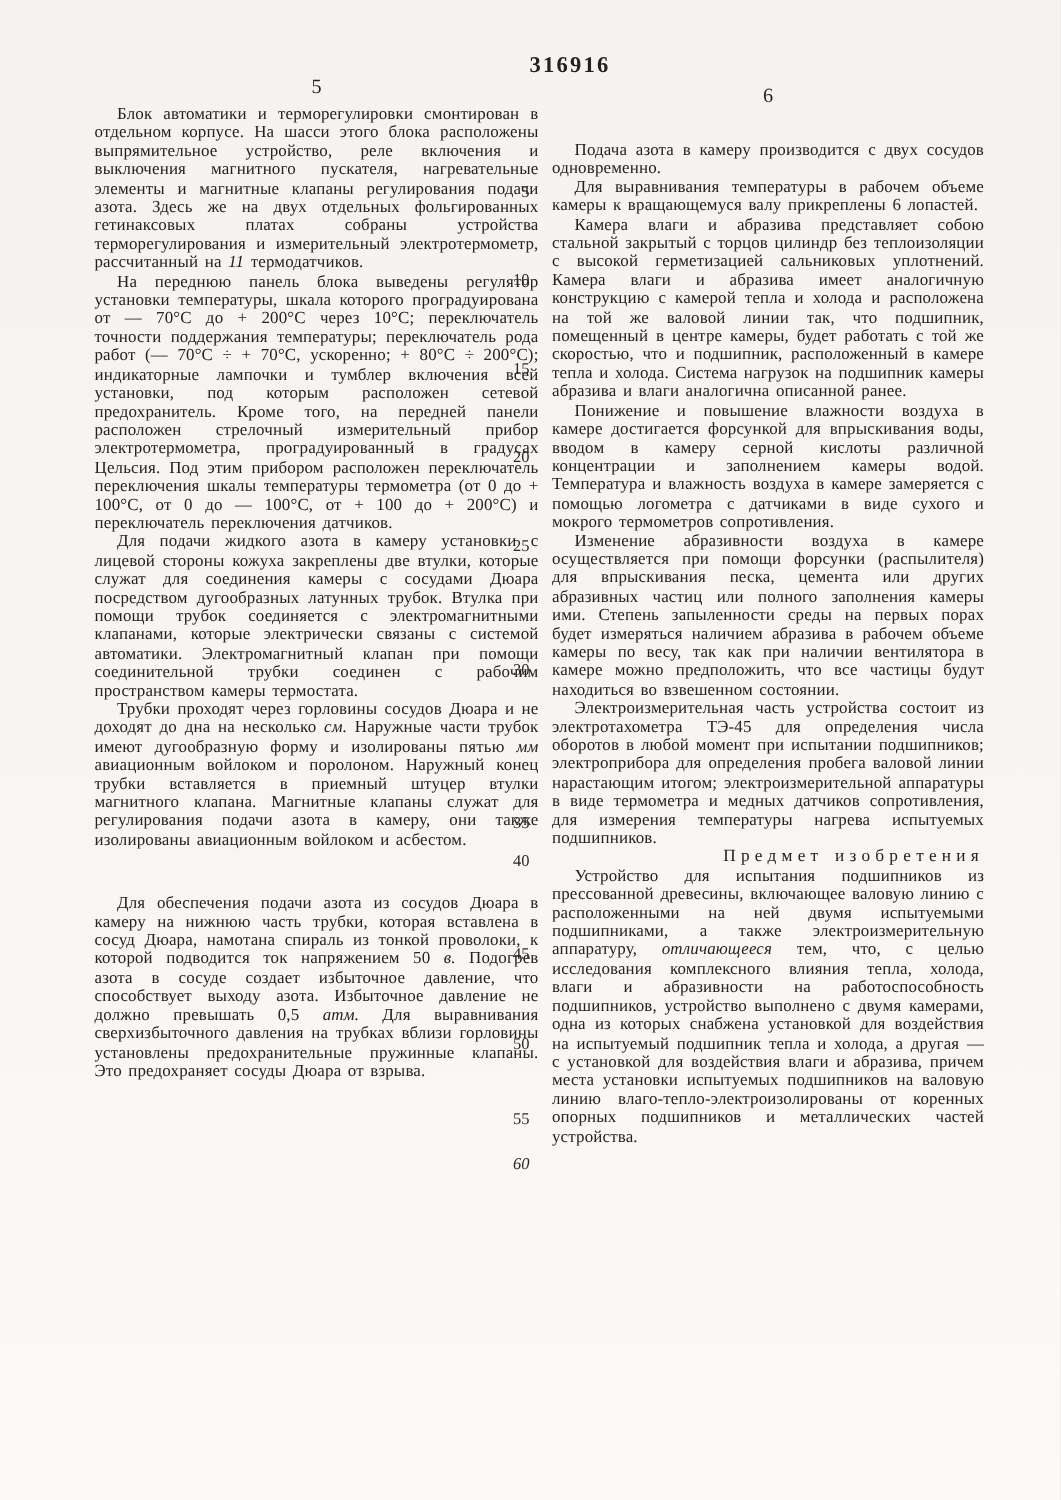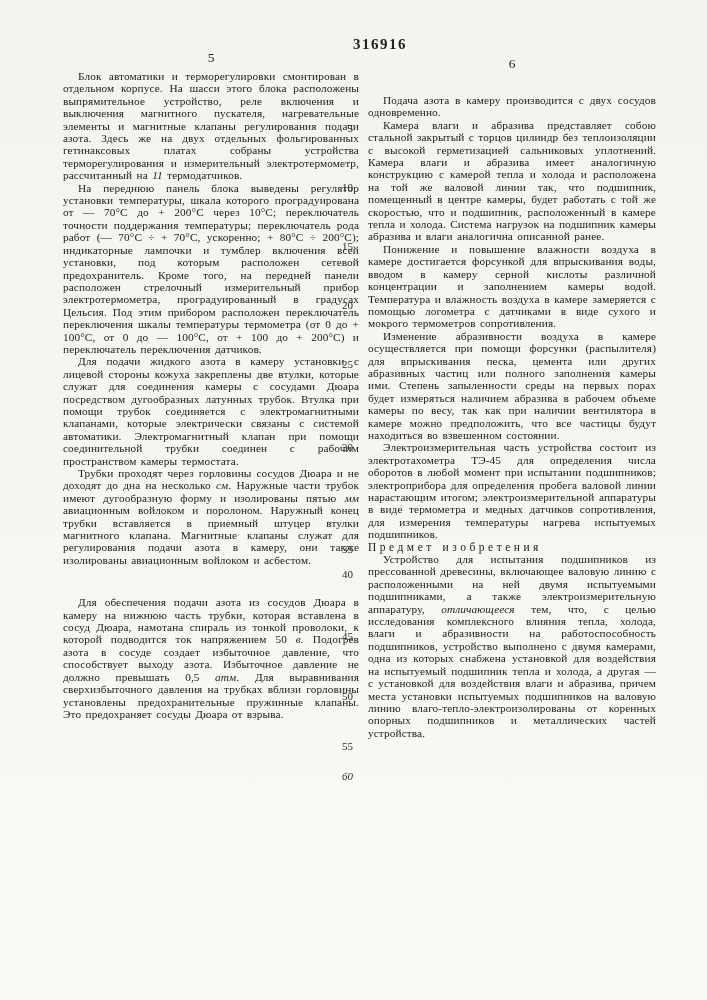--- a/index.html
+++ b/index.html
@@ -29,21 +29,21 @@
     word-spacing:1.4px;letter-spacing:0.1px;
     hyphens:auto;-webkit-hyphens:auto;
   }
   .column.left{left:63px;width:296px;}
   .column.right{left:368px;width:288px;margin-top:24px;}
   .column p{margin:0;}
   .column p.indent{text-indent:15px;}
   .column p.gap{margin-top:30px;}
   .claims-heading{
     margin:8px 0 7px 0;font-size:11.5px;font-weight:normal;
-    text-align:left;letter-spacing:3.5px;text-indent:0;
+    text-align:right;letter-spacing:3.5px;text-indent:0;
   }
   i{font-style:italic;}
   
   .line-number{
     position:absolute;left:331px;width:22px;
     text-align:right;font-size:11px;line-height:12px;color:#2a2824;
   }
 </style>
 </head>
 <body>
@@ -59,20 +59,21 @@
   <div class="column left" id="left-col">
       <p class="para indent"><span>Блок автоматики и терморегулировки смонтирован в отдельном корпусе. На шасси этого блока расположены выпрямительное устройство, реле включения и выключения магнитного пускателя, нагревательные элементы и магнитные клапаны регулирования подачи азота. Здесь же на двух отдельных фольгированных гетинаксовых платах собраны устройства терморегулирования и измерительный электротермометр, рассчитанный на </span><i>11</i><span> термодатчиков.</span></p>
       <p class="para indent"><span>На переднюю панель блока выведены регулятор установки температуры, шкала которого проградуирована от — 70°С до + 200°С через 10°С; переключатель точности поддержания температуры; переключатель рода работ (— 70°С ÷ + 70°С, ускоренно; + 80°С ÷ 200°С); индикаторные лампочки и тумблер включения всей установки, под которым расположен сетевой предохранитель. Кроме того, на передней панели расположен стрелочный измерительный прибор электротермометра, проградуированный в градусах Цельсия. Под этим прибором расположен переключатель переключения шкалы температуры термометра (от 0 до + 100°С, от 0 до — 100°С, от + 100 до + 200°С) и переключатель переключения датчиков.</span></p>
       <p class="para indent"><span>Для подачи жидкого азота в камеру установки с лицевой стороны кожуха закреплены две втулки, которые служат для соединения камеры с сосудами Дюара посредством дугообразных латунных трубок. Втулка при помощи трубок соединяется с электромагнитными клапанами, которые электрически связаны с системой автоматики. Электромагнитный клапан при помощи соединительной трубки соединен с рабочим пространством камеры термостата.</span></p>
       <p class="para indent"><span>Трубки проходят через горловины сосудов Дюара и не доходят до дна на несколько </span><i>см.</i><span> Наружные части трубок имеют дугообразную форму и изолированы пятью </span><i>мм</i><span> авиационным войлоком и поролоном. Наружный конец трубки вставляется в приемный штуцер втулки магнитного клапана. Магнитные клапаны служат для регулирования подачи азота в камеру, они также изолированы авиационным войлоком и асбестом.</span></p>
       <p class="para indent gap"><span>Для обеспечения подачи азота из сосудов Дюара в камеру на нижнюю часть трубки, которая вставлена в сосуд Дюара, намотана спираль из тонкой проволоки, к которой подводится ток напряжением 50 </span><i>в.</i><span> Подогрев азота в сосуде создает избыточное давление, что способствует выходу азота. Избыточное давление не должно превышать 0,5 </span><i>атм.</i><span> Для выравнивания сверхизбыточного давления на трубках вблизи горловины установлены предохранительные пружинные клапаны. Это предохраняет сосуды Дюара от взрыва.</span></p>
     </div>
 
   <div class="column right" id="right-col">
       <p class="para indent"><span>Подача азота в камеру производится с двух сосудов одновременно.</span></p>
+      <p class="para indent"><span>Для выравнивания температуры в рабочем объеме камеры к вращающемуся валу прикреплены 6 лопастей.</span></p>
       <p class="para indent"><span>Камера влаги и абразива представляет собою стальной закрытый с торцов цилиндр без теплоизоляции с высокой герметизацией сальниковых уплотнений. Камера влаги и абразива имеет аналогичную конструкцию с камерой тепла и холода и расположена на той же валовой линии так, что подшипник, помещенный в центре камеры, будет работать с той же скоростью, что и подшипник, расположенный в камере тепла и холода. Система нагрузок на подшипник камеры абразива и влаги аналогична описанной ранее.</span></p>
       <p class="para indent"><span>Понижение и повышение влажности воздуха в камере достигается форсункой для впрыскивания воды, вводом в камеру серной кислоты различной концентрации и заполнением камеры водой. Температура и влажность воздуха в камере замеряется с помощью логометра с датчиками в виде сухого и мокрого термометров сопротивления.</span></p>
       <p class="para indent"><span>Изменение абразивности воздуха в камере осуществляется при помощи форсунки (распылителя) для впрыскивания песка, цемента или других абразивных частиц или полного заполнения камеры ими. Степень запыленности среды на первых порах будет измеряться наличием абразива в рабочем объеме камеры по весу, так как при наличии вентилятора в камере можно предположить, что все частицы будут находиться во взвешенном состоянии.</span></p>
       <p class="para indent"><span>Электроизмерительная часть устройства состоит из электротахометра ТЭ-45 для определения числа оборотов в любой момент при испытании подшипников; электроприбора для определения пробега валовой линии нарастающим итогом; электроизмерительной аппаратуры в виде термометра и медных датчиков сопротивления, для измерения температуры нагрева испытуемых подшипников.</span></p>
       <p class="claims-heading"><span>Предмет изобретения</span></p>
       <p class="para indent"><span>Устройство для испытания подшипников из прессованной древесины, включающее валовую линию с расположенными на ней двумя испытуемыми подшипниками, а также электроизмерительную аппаратуру, </span><i>отличающееся</i><span> тем, что, с целью исследования комплексного влияния тепла, холода, влаги и абразивности на работоспособность подшипников, устройство выполнено с двумя камерами, одна из которых снабжена установкой для воздействия на испытуемый подшипник тепла и холода, а другая — с установкой для воздействия влаги и абразива, причем места установки испытуемых подшипников на валовую линию влаго-тепло-электроизолированы от коренных опорных подшипников и металлических частей устройства.</span></p>
     </div>
 
   <div id="gutter">
       <div class="line-number" style="top: 122px;">5</div>

